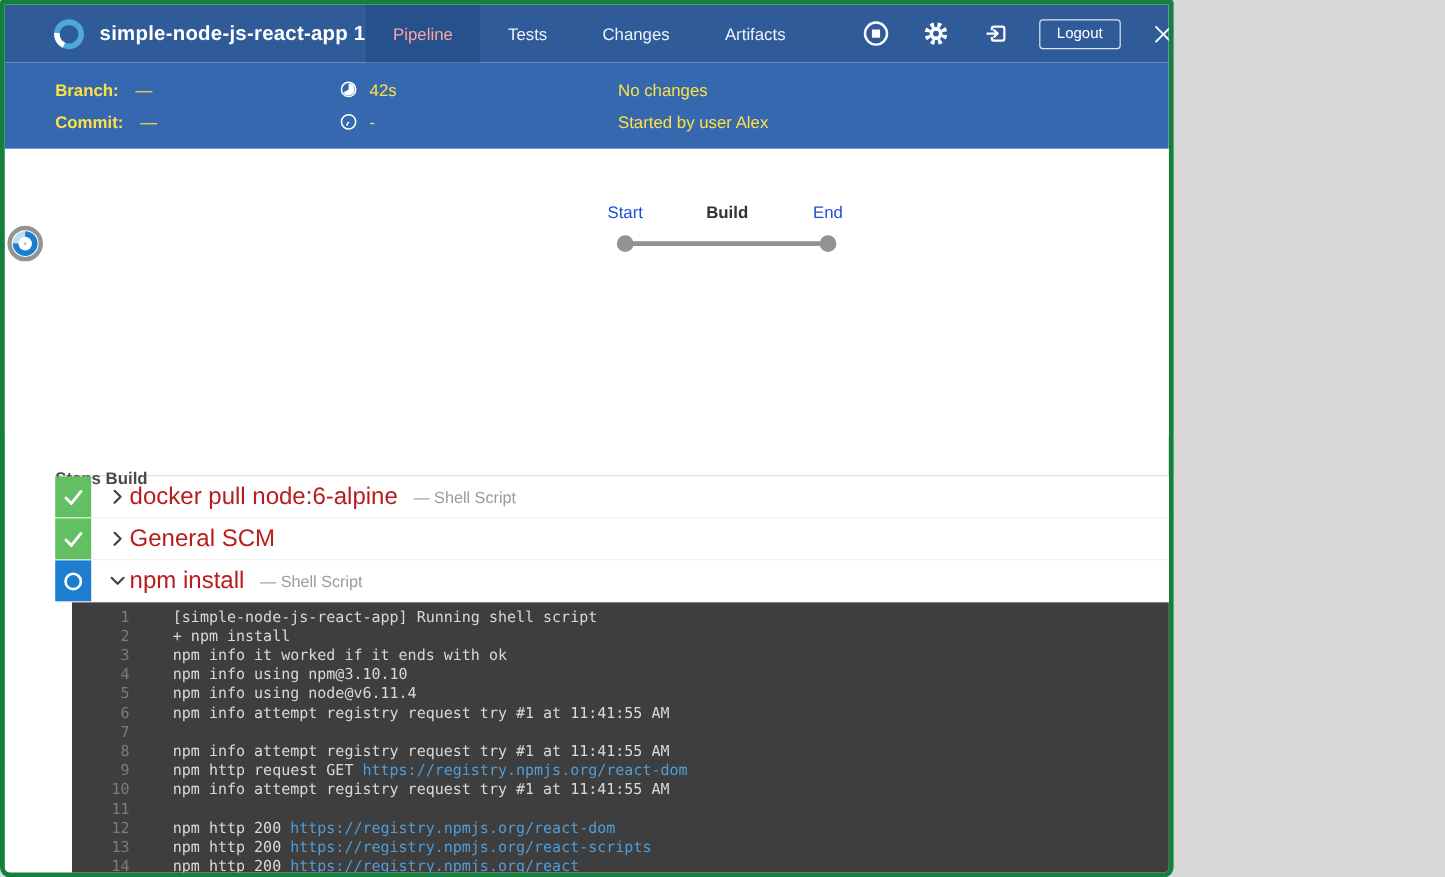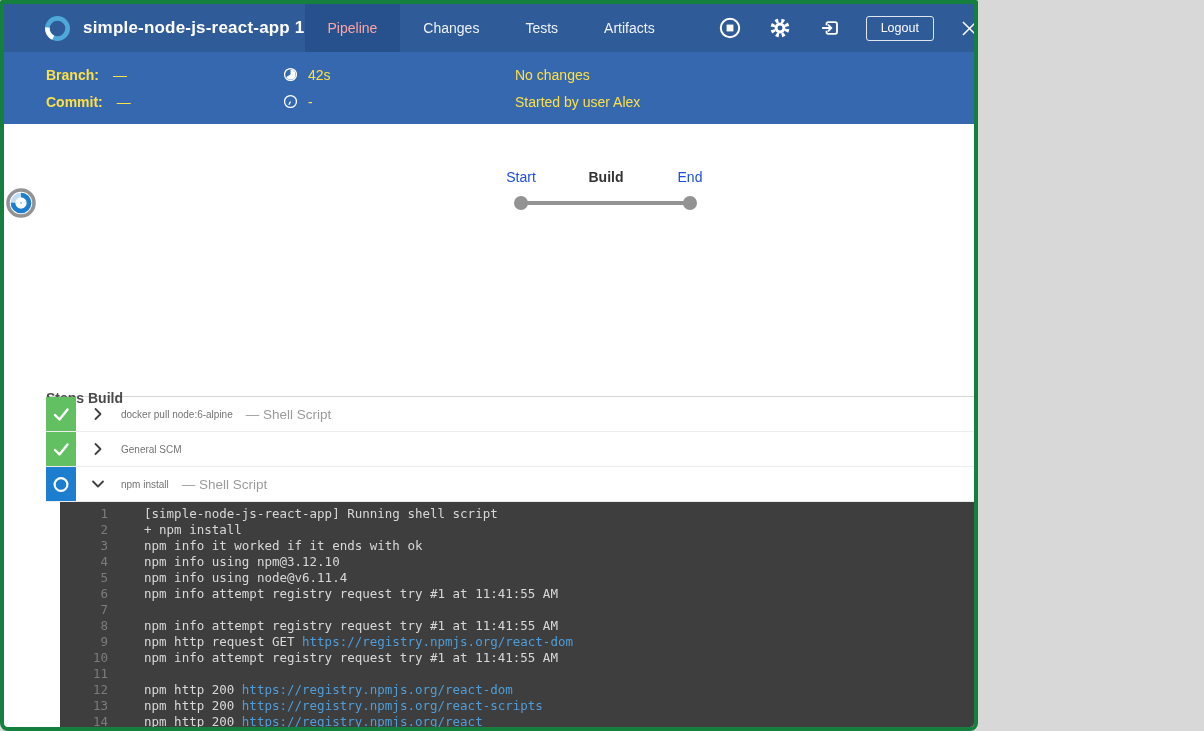--- a/index.html
+++ b/index.html
@@ -65,21 +65,21 @@
 
   .step-row {
     display:flex; align-items:stretch; height:35px;
     border-bottom:1px solid #ececec; border-right:1px solid #ececec;
     background:#fff; cursor:pointer;
   }
   .step-status { flex:0 0 30px; display:flex; align-items:center; justify-content:center; }
   .step-status.success { background:#62C062; }
   .step-status.running { background:#1D7DCF; }
   .step-chevron { width:16px; height:16px; margin:0 0 0 14px; align-self:center; display:flex; }
-  .step-label { margin-left:15px; align-self:center; font-size:10px; color:#737373; white-space:nowrap; }
+  .step-label { margin-left:2px; align-self:center; font-size:20px; color:#b91c1c; white-space:nowrap; }
   .step-type { margin-left:13px; align-self:center; font-size:13.5px; color:#9b9b9b; white-space:nowrap; }
   .step-duration { margin-left:auto; margin-right:10px; align-self:center; font-size:13px; color:#5c5c5c; }
 
   
   .console {
     margin-left:14px; width:1104px; height:228px;
     background:#3E3E3E; padding-top:4px; overflow:hidden;
     font-family:"DejaVu Sans Mono", monospace; font-size:12.5px; line-height:16px;
   }
   .console-line { display:flex; height:16px; white-space:pre; }
@@ -98,22 +98,22 @@
     <span class="logo">
       <svg viewBox="0 0 24 24" width="27" height="27">
         <circle cx="12" cy="12" r="9" fill="none" stroke="#4FA8DA" stroke-width="4.2"></circle>
         <circle cx="12" cy="12" r="9" fill="none" stroke="#ffffff" stroke-width="4.2" stroke-dasharray="11 45.5" transform="rotate(115 12 12)"></circle>
       </svg>
     </span>
     <span class="app-title">simple-node-js-react-app 1</span>
 
     <nav class="tabs">
         <div class="tab active">Pipeline</div>
+        <div class="tab">Tests</div>
         <div class="tab">Changes</div>
-        <div class="tab">Tests</div>
         <div class="tab">Artifacts</div>
       </nav>
 
     <div class="topbar-actions">
       <span class="icon-btn">
         <svg viewBox="0 0 24 24" width="24" height="24">
           <circle cx="12" cy="12" r="9.2" fill="none" stroke="#fff" stroke-width="2"></circle>
           <rect x="8.6" y="8.6" width="6.8" height="6.8" fill="#fff"></rect>
         </svg>
       </span>
@@ -269,21 +269,21 @@
           <span class="step-label">npm install</span>
           <span class="step-type">— Shell Script</span>
           <span class="step-duration">15s</span>
         </div>
       </div>
 
     <div class="console" id="console">
         <div class="console-line"><span class="console-num">1</span><span class="console-text"><span>[simple-node-js-react-app] Running shell script</span></span></div>
         <div class="console-line"><span class="console-num">2</span><span class="console-text"><span>+ npm install</span></span></div>
         <div class="console-line"><span class="console-num">3</span><span class="console-text"><span>npm info it worked if it ends with ok</span></span></div>
-        <div class="console-line"><span class="console-num">4</span><span class="console-text"><span>npm info using npm@3.12.10</span></span></div>
+        <div class="console-line"><span class="console-num">4</span><span class="console-text"><span>npm info using npm@3.10.10</span></span></div>
         <div class="console-line"><span class="console-num">5</span><span class="console-text"><span>npm info using node@v6.11.4</span></span></div>
         <div class="console-line"><span class="console-num">6</span><span class="console-text"><span>npm info attempt registry request try #1 at 11:41:55 AM</span></span></div>
         <div class="console-line"><span class="console-num">7</span></div>
         <div class="console-line"><span class="console-num">8</span><span class="console-text"><span>npm info attempt registry request try #1 at 11:41:55 AM</span></span></div>
         <div class="console-line"><span class="console-num">9</span><span class="console-text"><span>npm http request GET </span><span class="lnk">https://registry.npmjs.org/react-dom</span></span></div>
         <div class="console-line"><span class="console-num">10</span><span class="console-text"><span>npm info attempt registry request try #1 at 11:41:55 AM</span></span></div>
         <div class="console-line"><span class="console-num">11</span></div>
         <div class="console-line"><span class="console-num">12</span><span class="console-text"><span>npm http 200 </span><span class="lnk">https://registry.npmjs.org/react-dom</span></span></div>
         <div class="console-line"><span class="console-num">13</span><span class="console-text"><span>npm http 200 </span><span class="lnk">https://registry.npmjs.org/react-scripts</span></span></div>
         <div class="console-line"><span class="console-num">14</span><span class="console-text"><span>npm http 200 </span><span class="lnk">https://registry.npmjs.org/react</span></span></div>

